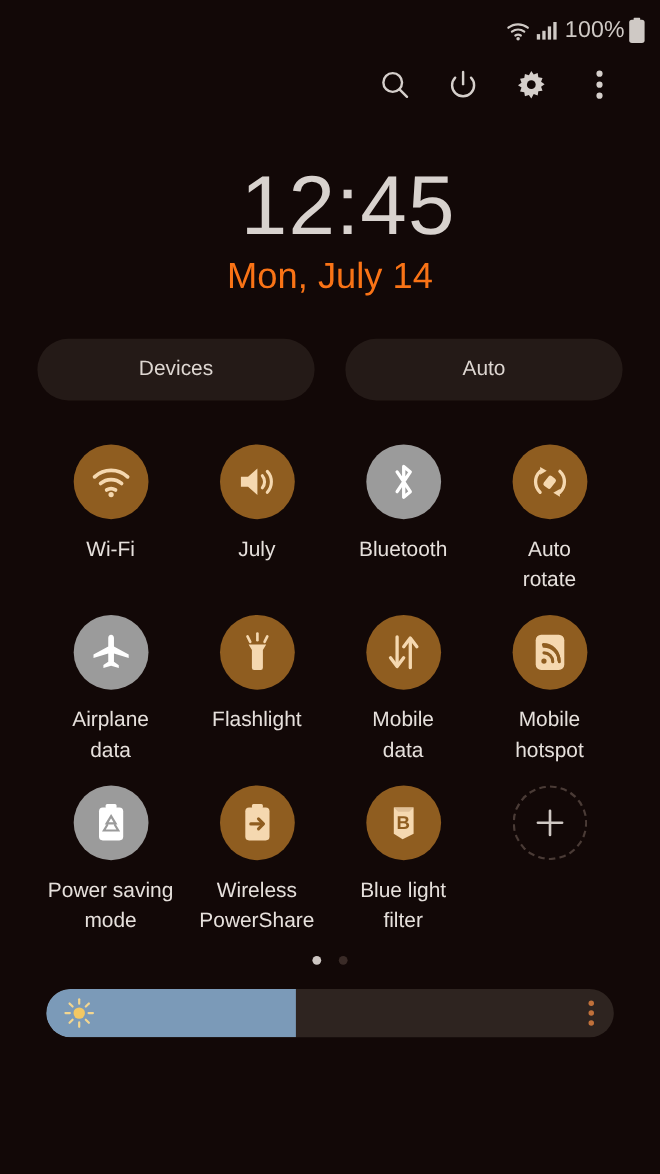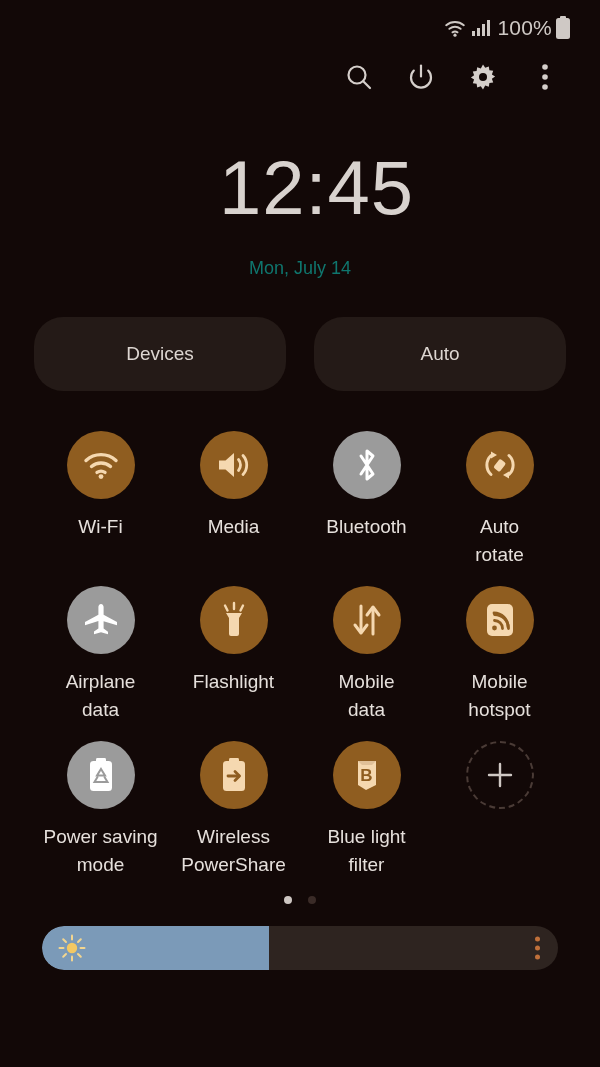--- a/index.html
+++ b/index.html
@@ -16,21 +16,21 @@
     position: relative;
     -webkit-font-smoothing: antialiased;
   }
 
   
   .statusbar {
     height: 46px;
     display: flex;
     align-items: center;
     justify-content: flex-end;
-    padding: 10px 29px 0 0;
+    padding: 10px 13px 0 0;
     box-sizing: border-box;
   }
   .statusbar .sb-item { display: flex; align-items: center; }
   .sb-text {
     font-size: 21px;
     color: #cfc9c5;
     letter-spacing: .2px;
     margin: 0 3px 0 6px;
   }
 
@@ -60,36 +60,36 @@
   }
   .clock-time {
     font-size: 76px;
     font-weight: 300;
     color: #d8d2ce;
     line-height: 1;
     letter-spacing: 1px;
     padding-left: 33px;
   }
   .clock-date {
-    margin-top: 32px;
-    font-size: 18px;
+    margin-top: 6px;
+    font-size: 33px;
     font-weight: 400;
-    color: #0f766e;
+    color: #f97316;
   }
 
   
   .pillrow {
     display: flex;
     justify-content: center;
     gap: 28px;
     margin-top: 38px;
   }
   .pill {
     width: 252px;
-    height: 74px;
+    height: 56px;
     border-radius: 29px;
     background: #241a17;
     display: flex;
     align-items: center;
     justify-content: center;
     font-size: 19px;
     color: #ddd6d1;
     cursor: pointer;
   }
 
@@ -283,21 +283,21 @@
   <div class="tile">
     <div class="tile-circle on">
       <svg width="38" height="34" viewBox="0 0 38 34">
         <path d="M4 12.5h6.5L19 5v24l-8.5-7.5H4z" fill="#f5d8b0"></path>
         <g fill="none" stroke="#f5d8b0" stroke-width="2.8" stroke-linecap="round">
           <path d="M23.5 11.5 A8.5 8.5 0 0 1 23.5 22.5"></path>
           <path d="M28 7.5 A14 14 0 0 1 28 26.5"></path>
         </g>
       </svg>
     </div>
-    <div class="tile-label">Media</div>
+    <div class="tile-label">July</div>
   </div>
 
   <div class="tile">
     <div class="tile-circle off">
       <svg width="30" height="38" viewBox="0 0 30 38">
         <path d="M9 10 L21 28 L15 33 V5 L21 10 L9 28" fill="none" stroke="#ffffff" stroke-width="3" stroke-linejoin="round" stroke-linecap="round"></path>
       </svg>
     </div>
     <div class="tile-label">Bluetooth</div>
   </div>

